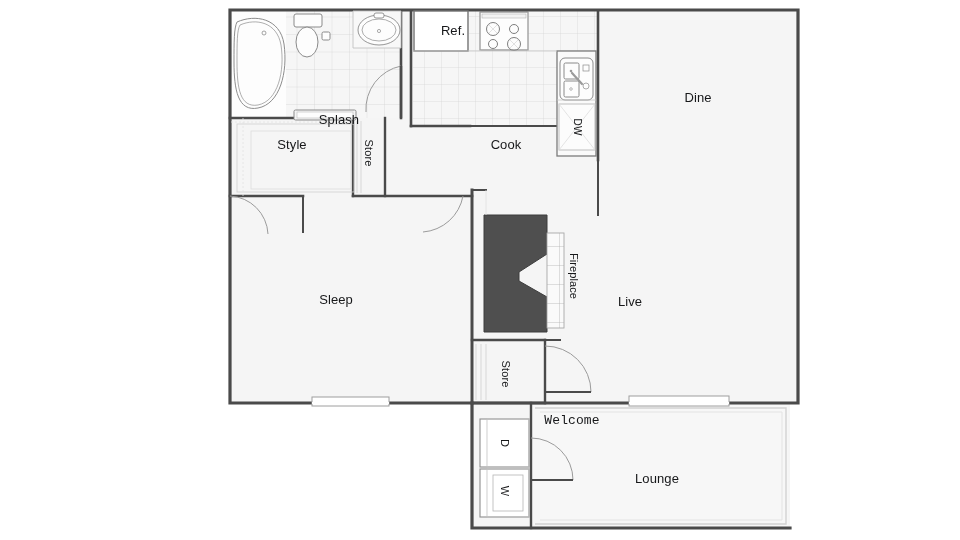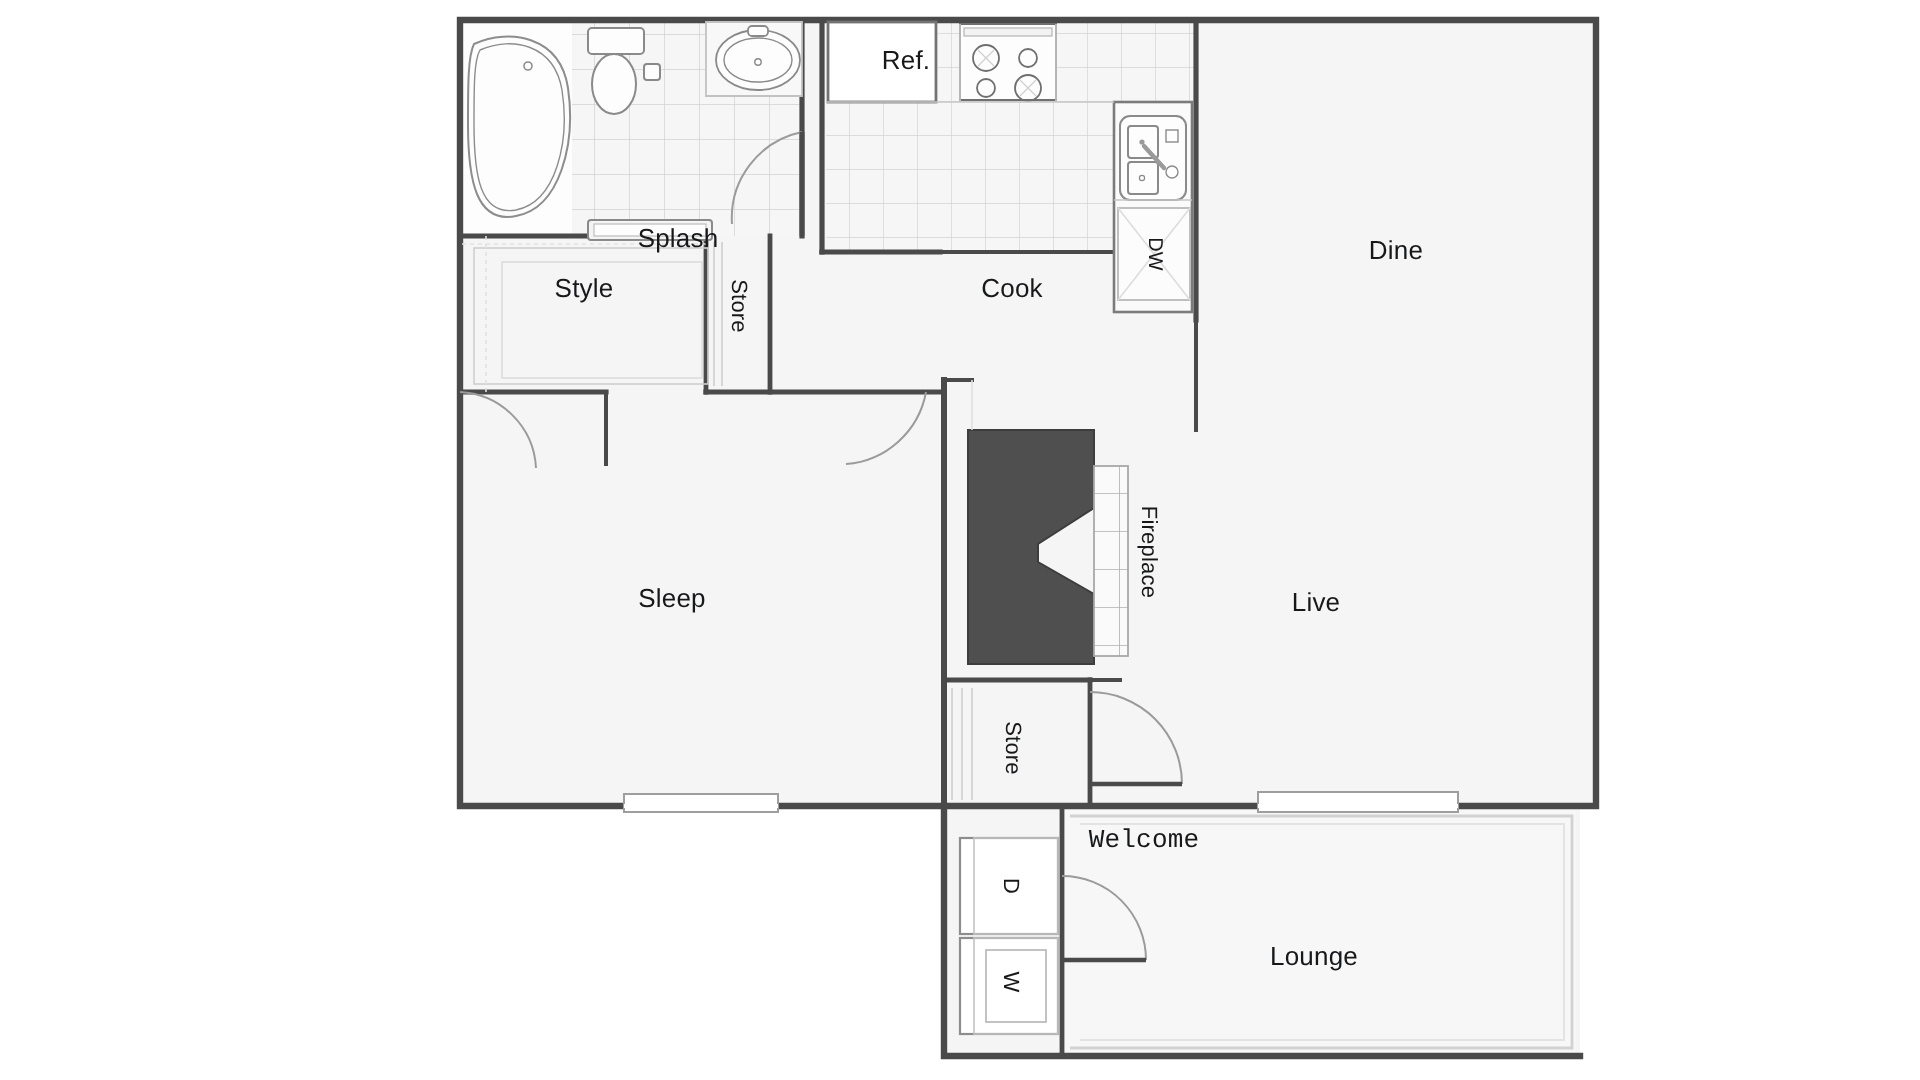--- a/index.html
+++ b/index.html
@@ -238,23 +238,23 @@
       <path d="M472 403 H472"></path>
     </g>
   </svg>
 
   <div class="room-label" style="left:339px; top:76px;margin-top:43px;">Splash</div>
   <div class="room-label" style="left:292px; top:144px;">Style</div>
   <div class="room-label small rot90" style="left:369px; top:153px;">Store</div>
   <div class="room-label" style="left:453px; top:30px;">Ref.</div>
   <div class="room-label" style="left:506px; top:96px;margin-top:48px;">Cook</div>
   <div class="room-label tiny rot90" style="left:577px; top:127px;">DW</div>
-  <div class="room-label" style="left:698px; top:97px;margin-top:28px;">Dine</div>
+  <div class="room-label" style="left:698px; top:97px;">Dine</div>
   <div class="room-label" style="left:336px; top:299px;">Sleep</div>
   <div class="room-label small rot90" style="left:574px; top:276px;">Fireplace</div>
-  <div class="room-label" style="left:658px; top:301px;">Live</div>
+  <div class="room-label" style="left:630px; top:301px;">Live</div>
   <div class="room-label small rot90" style="left:506px; top:374px;">Store</div>
   <div class="room-label" style="left:572px; top:420px;font-family:Liberation Mono, monospace;">Welcome</div>
   <div class="room-label small rot90" style="left:505px; top:443px;">D</div>
   <div class="room-label small rot90" style="left:505px; top:491px;">W</div>
   <div class="room-label" style="left:657px; top:478px;">Lounge</div>
 
 </div>
 
 </body></html>

